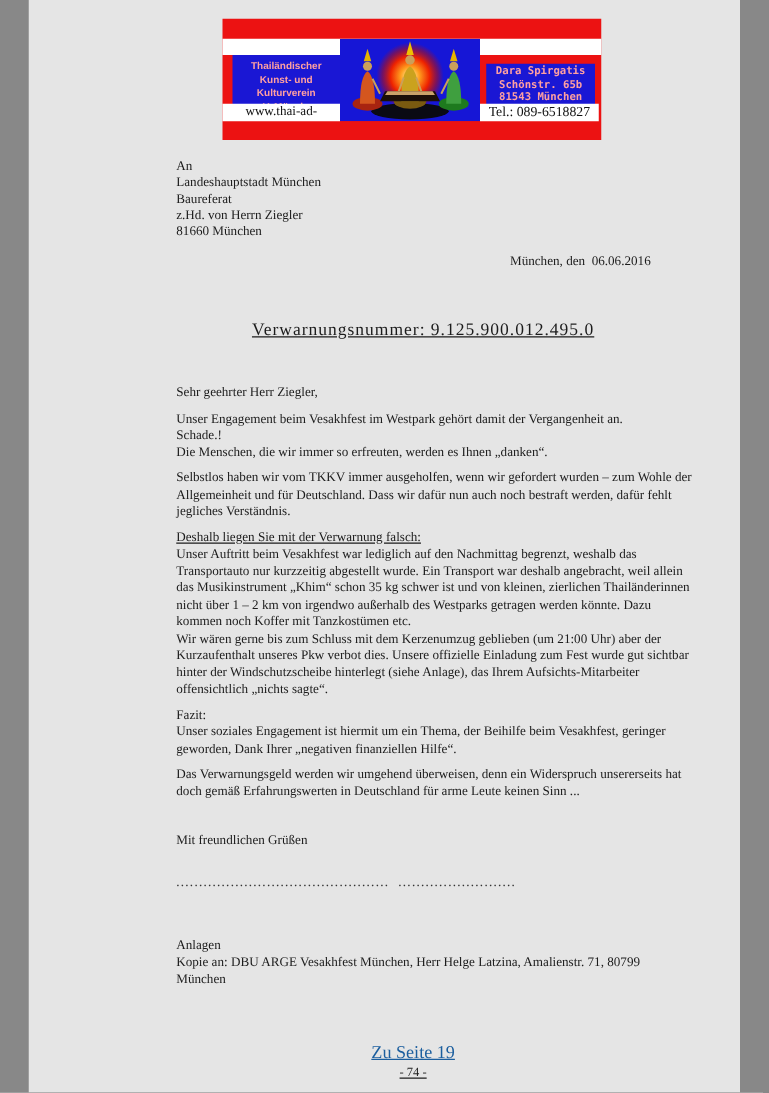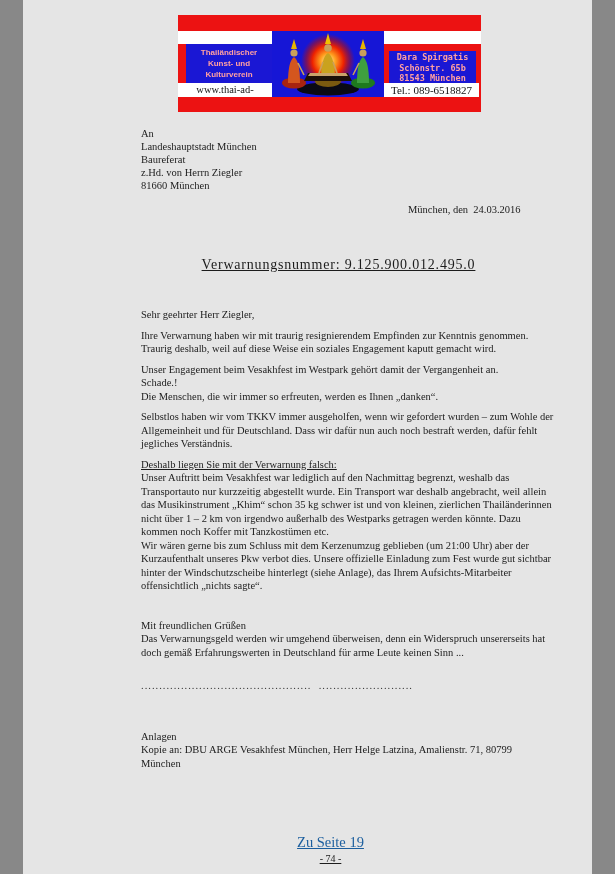--- a/index.html
+++ b/index.html
@@ -118,45 +118,46 @@
 81543 München</div>
     <div class="whitebox tel">Tel.: 089-6518827</div>
   </div>
 
   <div class="content">
     <div class="address">An
 Landeshauptstadt München
 Baureferat
 z.Hd. von Herrn Ziegler
 81660 München</div>
-    <div class="dateline">München, den  24.03.2016</div>
+    <div class="dateline">München, den  06.06.2016</div>
     <div class="subject">Verwarnungsnummer: 9.125.900.012.495.0</div>
 
     <div class="para">Sehr geehrter Herr Ziegler,</div>
-    <div class="para">Ihre Verwarnung haben wir mit traurig resignierendem Empfinden  zur Kenntnis genommen.
-Traurig deshalb, weil auf diese Weise ein soziales Engagement kaputt gemacht wird.</div>
     <div class="para">Unser Engagement beim Vesakhfest im Westpark gehört damit der Vergangenheit an.
 Schade.!
 Die Menschen, die wir immer so erfreuten, werden es Ihnen „danken“.</div>
     <div class="para">Selbstlos haben wir vom TKKV immer ausgeholfen, wenn wir gefordert wurden – zum Wohle der
 Allgemeinheit und für Deutschland. Dass wir dafür nun auch noch bestraft werden, dafür fehlt
 jegliches Verständnis.</div>
     <div class="para"><span class="u-head">Deshalb liegen Sie mit der Verwarnung falsch:</span><div>Unser Auftritt beim Vesakhfest war lediglich auf den Nachmittag begrenzt, weshalb das
 Transportauto nur kurzzeitig abgestellt wurde. Ein Transport war deshalb angebracht, weil allein
 das Musikinstrument „Khim“ schon 35  kg schwer ist und von kleinen, zierlichen Thailänderinnen
 nicht über 1 – 2 km von irgendwo außerhalb des Westparks getragen werden könnte. Dazu
 kommen noch Koffer mit Tanzkostümen etc.
 Wir wären gerne bis zum Schluss mit dem Kerzenumzug geblieben (um 21:00 Uhr) aber der
 Kurzaufenthalt unseres Pkw verbot dies. Unsere offizielle Einladung zum Fest wurde gut sichtbar
 hinter der Windschutzscheibe hinterlegt (siehe Anlage), das Ihrem Aufsichts-Mitarbeiter
 offensichtlich „nichts sagte“.</div></div>
-    <div class="para salute">Mit freundlichen Grüßen</div>
-
+    <div class="para">Fazit:
+Unser soziales Engagement ist hiermit um ein Thema, der Beihilfe beim Vesakhfest, geringer
+geworden, Dank Ihrer „negativen finanziellen Hilfe“.</div>
     <div class="para">Das Verwarnungsgeld werden  wir umgehend  überweisen, denn ein Widerspruch unsererseits hat
 doch gemäß Erfahrungswerten in Deutschland für arme Leute keinen Sinn ...</div>
+
+    <div class="para salute">Mit freundlichen Grüßen</div>
     <div class="dots">...............................................  ..........................</div>
 
     <div class="annex">Anlagen
 Kopie an: DBU ARGE Vesakhfest München, Herr Helge Latzina, Amalienstr. 71, 80799
 München</div>
   </div>
 
   <div class="footer-link">
     <a href="#">Zu Seite 19</a>
   </div>

